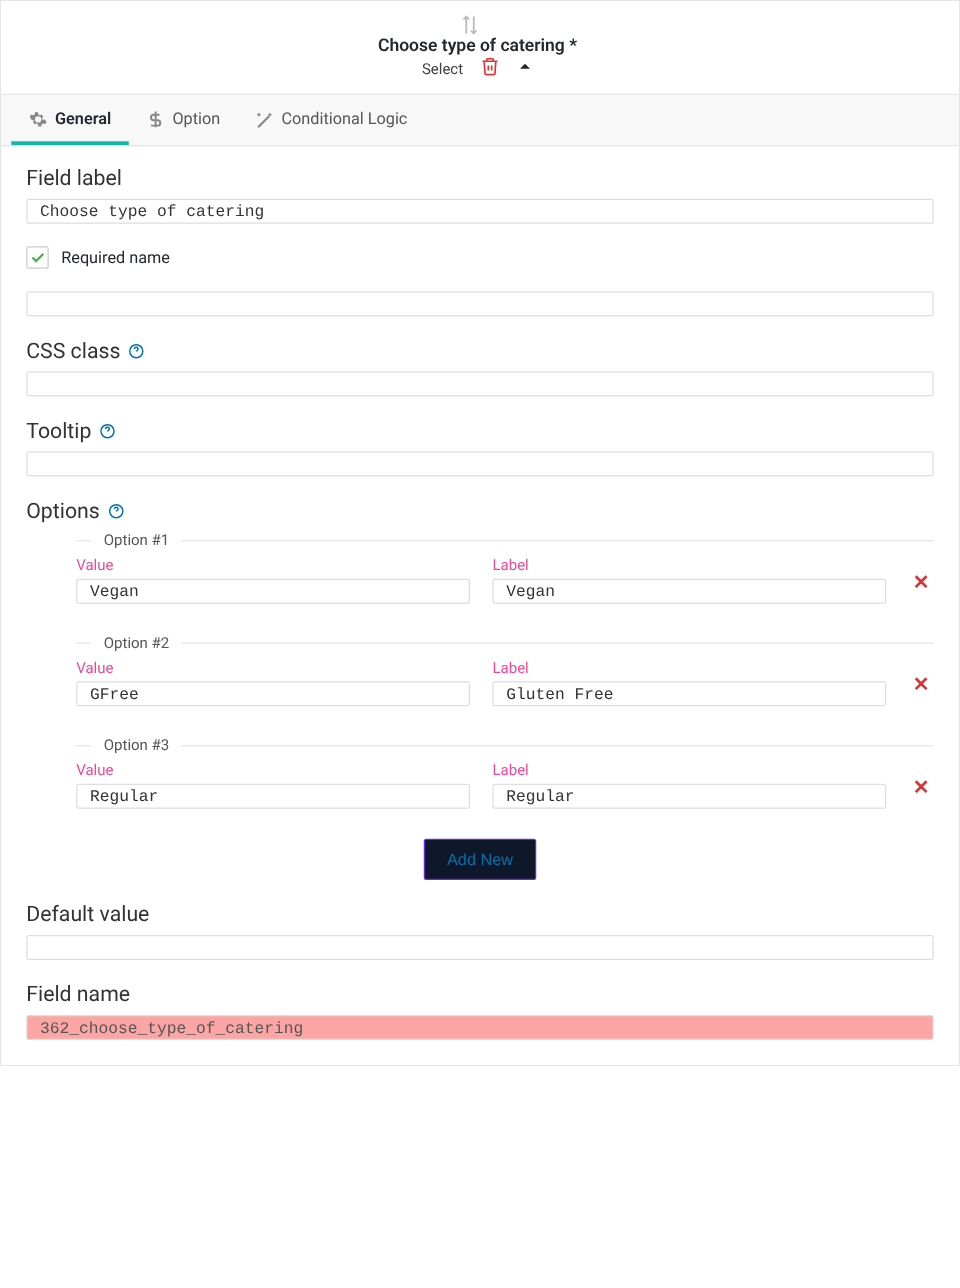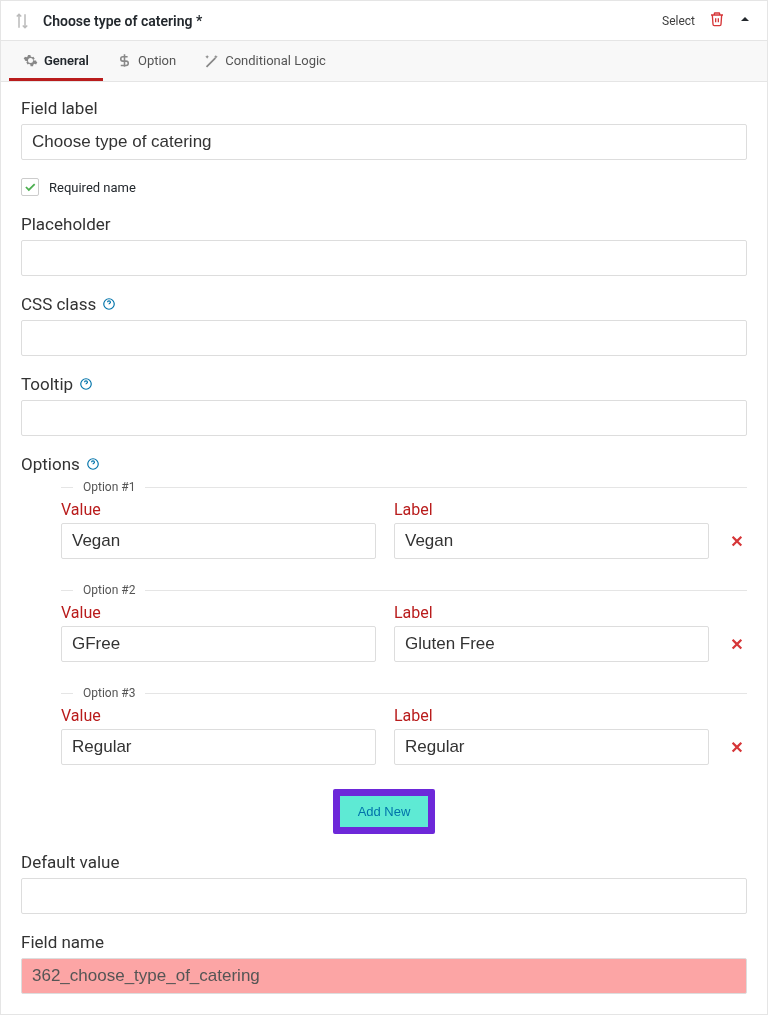--- a/index.html
+++ b/index.html
@@ -15,20 +15,21 @@
     width: 768px;
     border: 1px solid #e5e5e5;
     background: #fff;
   }
   
   .panel-header {
     display: flex;
     align-items: center;
     padding: 10px 16px 10px 12px;
     background: #fff;
+    flex-direction: column;
   }
   .sort-handle {
     width: 18px; height: 18px;
     margin-right: 12px;
     color: #bbb;
   }
   .panel-title {
     flex: 1;
     font-size: 14px;
     font-weight: 600;
@@ -59,21 +60,21 @@
     gap: 6px;
     padding: 12px 14px 10px;
     font-size: 13px;
     color: #555;
     cursor: pointer;
     border-bottom: 3px solid transparent;
   }
   .tab.active {
     color: #23282d;
     font-weight: 600;
-    border-bottom: 3px solid #b91c1c;
+    border-bottom: 3px solid #14b8a6;
     text-align: right;
   }
   .tab svg { width: 15px; height: 15px; color: #888; }
   
   .panel-body {
     padding: 16px 20px 20px;
   }
   .field-group {
     margin-bottom: 18px;
   }
@@ -84,27 +85,28 @@
     display: flex;
     align-items: center;
     gap: 6px;
   }
   .help-icon {
     width: 14px; height: 14px;
     color: #0073aa;
   }
   .text-input {
     width: 100%;
-    height: 36px;
+    height: 20px;
     border: 1px solid #ddd;
     border-radius: 2px;
     padding: 6px 10px;
-    font-size: 17px;
+    font-size: 13px;
     color: #333;
     background: #fff;
+    font-family: Liberation Mono, monospace;
   }
   .text-input.readonly {
     background: #fca5a5;
     color: #555;
   }
   .checkbox-row {
     display: flex;
     align-items: center;
     gap: 10px;
     margin-bottom: 18px;
@@ -139,42 +141,42 @@
   .option-row {
     display: flex;
     align-items: flex-end;
     gap: 18px;
     padding: 6px 0 14px;
   }
   .option-col {
     flex: 1;
   }
   .option-col .field-label {
-    font-size: 16px;
+    font-size: 12px;
     margin-bottom: 4px;
-    color: #b91c1c;
+    color: #ec4899;
   }
   .remove-btn {
     width: 20px;
     padding-bottom: 8px;
     color: #d63638;
     cursor: pointer;
     font-weight: bold;
     font-size: 16px;
     text-align: center;
   }
   .add-new-wrap {
     text-align: center;
     margin: 4px 0 18px;
   }
   .add-new-btn {
     display: inline-block;
-    border: 7px solid #6d28d9;
+    border: 1px solid #6d28d9;
     color: #0073aa;
-    background: #5eead4;
+    background: #0f172a;
     padding: 8px 18px;
     font-size: 13px;
     cursor: pointer;
     border-radius: 2px;
   }
 </style>
 </head>
 <body>
 
 <div class="panel">
@@ -233,21 +235,20 @@
     <div class="checkbox-row">
       <div class="checkbox">
         <svg viewBox="0 0 24 24" fill="none" stroke="currentColor" stroke-width="3">
             <path d="M5 12l5 5L20 7"></path>
           </svg>
       </div>
       <span>Required name</span>
     </div>
 
     <div class="field-group">
-      <div class="field-label">Placeholder</div>
       <input class="text-input" value="" style="">
     </div>
 
     <div class="field-group">
       <div class="field-label">
         <span>CSS class</span>
         <svg class="help-icon" viewBox="0 0 24 24" fill="none" stroke="currentColor" stroke-width="2">
             <circle cx="12" cy="12" r="9"></circle>
             <path d="M9.5 9a2.5 2.5 0 115 0c0 1.5-2.5 2-2.5 3.5M12 17h.01"></path>
           </svg>

